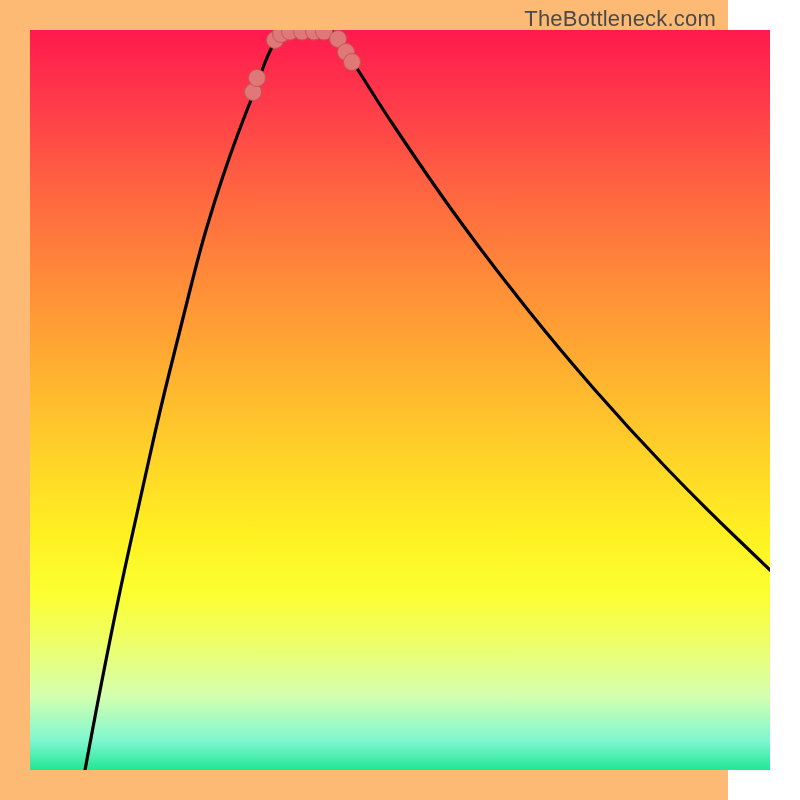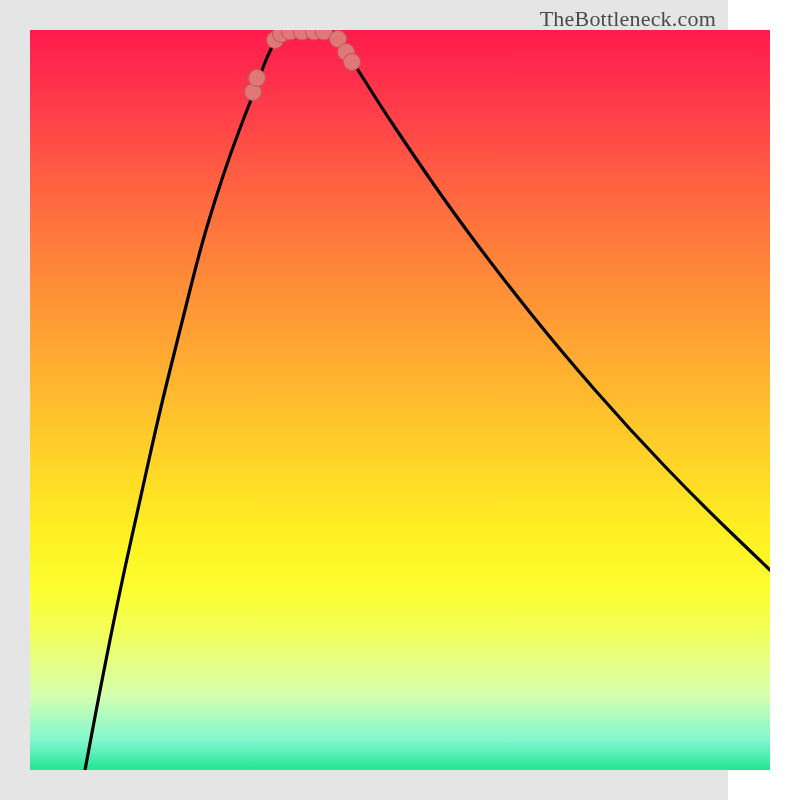--- a/index.html
+++ b/index.html
@@ -7,23 +7,22 @@
     padding: 0;
     width: 800px;
     height: 800px;
     overflow: hidden;
     font-family: Arial, sans-serif;
     background: #fff;
   }
   .outer-frame {
     width: 728px;
     height: 800px;
-    background: #e5e5e5;
+    background: #fdba74;
     position: relative;
-    font-family: Liberation Serif, serif;
   }
   .plot-area {
     position: absolute;
     left: 30px;
     top: 30px;
     width: 740px;
     height: 740px;
     background: linear-gradient(to bottom,
       #ff1a4d 0%,
       #ff3b4a 10%,

